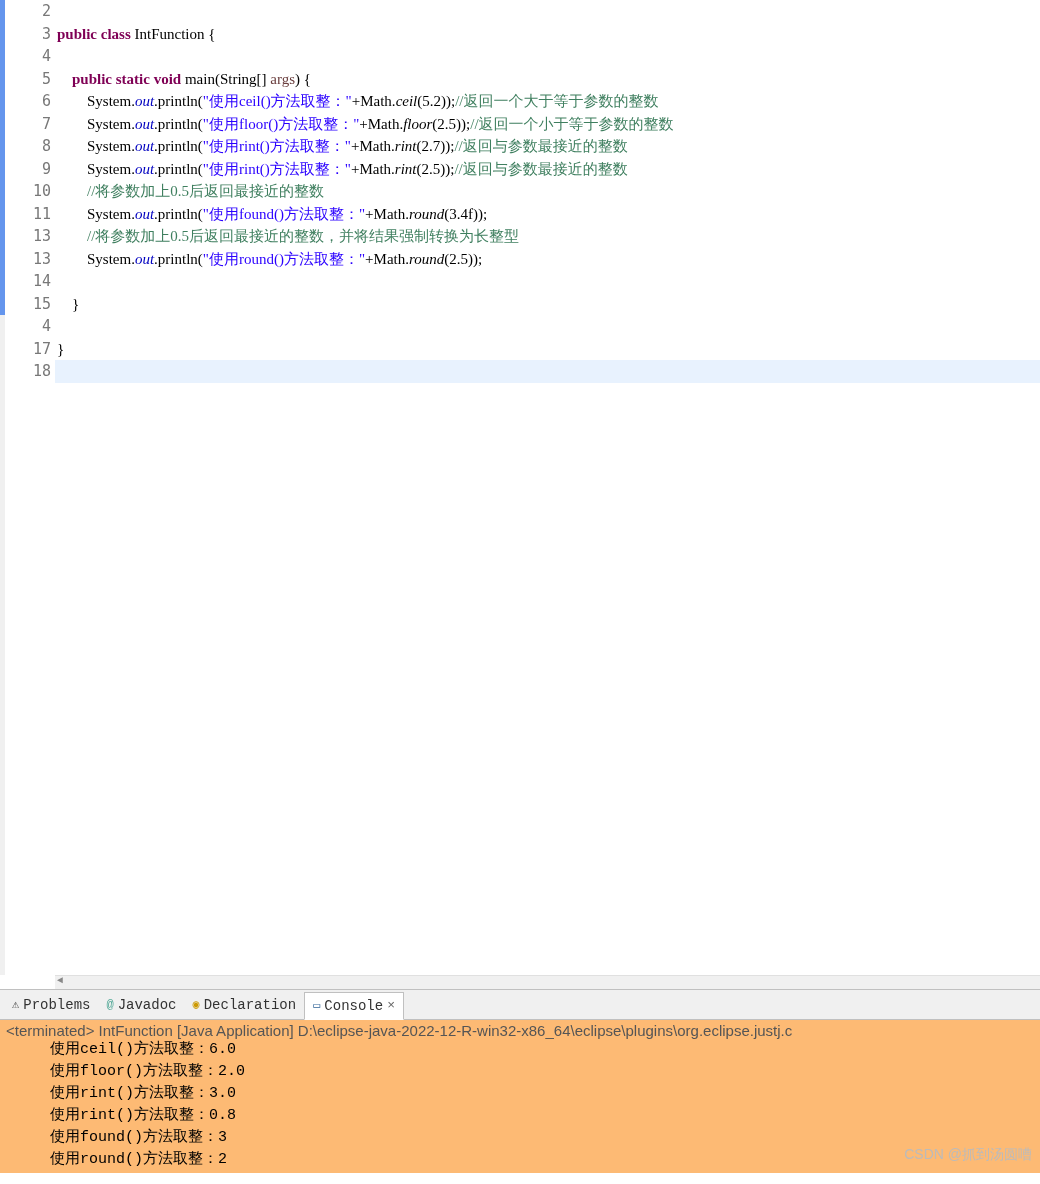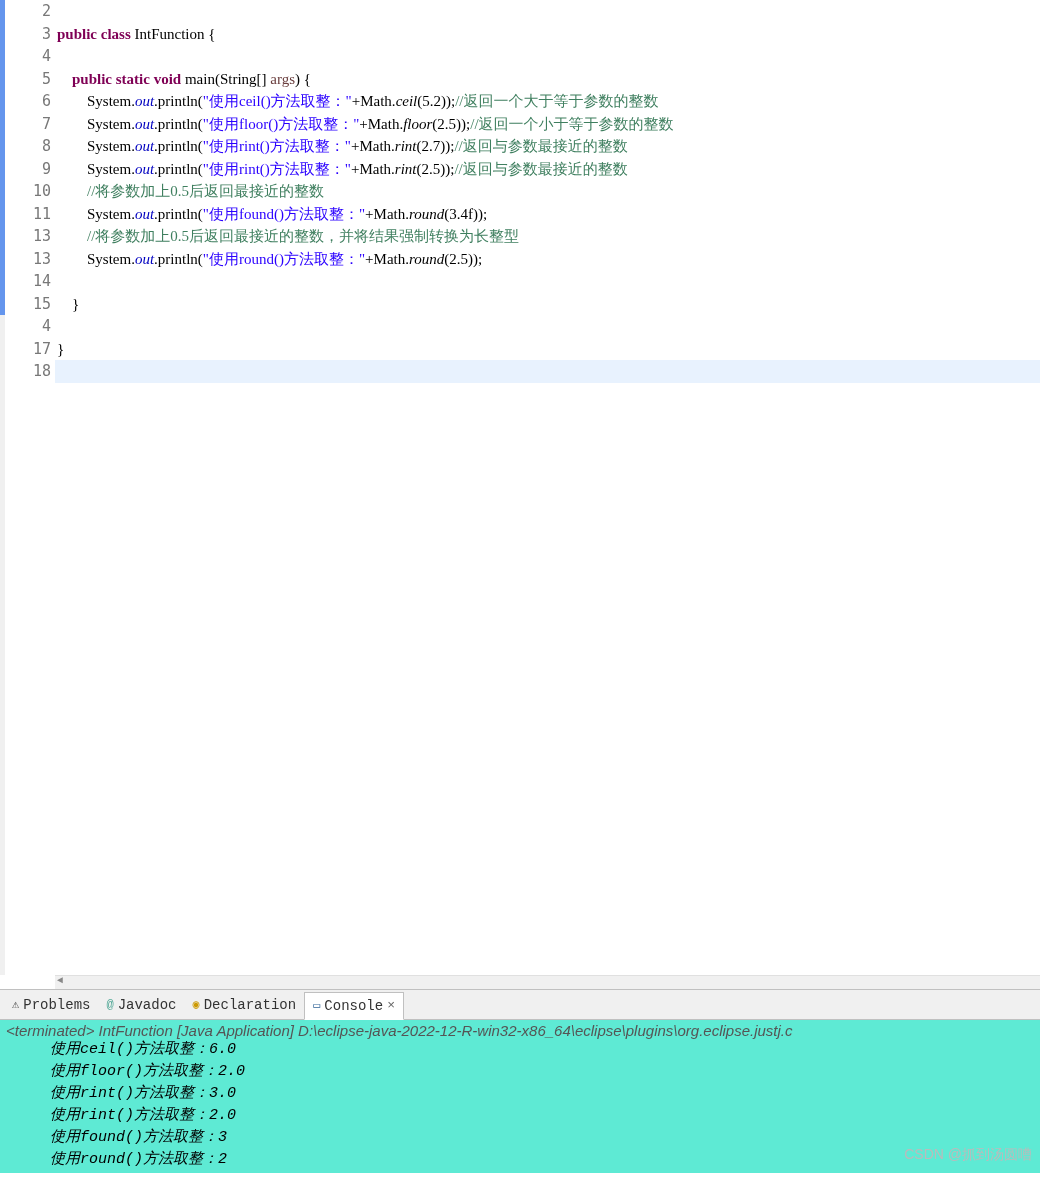--- a/index.html
+++ b/index.html
@@ -112,25 +112,24 @@
 .tab .icon {
   margin-right: 4px;
   font-size: 12px;
 }
 .close-x {
   margin-left: 4px;
   color: #666;
   font-size: 13px;
 }
 .console-body {
-  background: #5eead4;
+  background: #fdba74;
   padding: 2px 6px;
   font-size: 15px;
   font-family: "Microsoft YaHei", Consolas, monospace;
-  font-style: italic;
 }
 .console-status {
   color: #555;
   font-family: Tahoma, sans-serif;
   font-size: 15px;
   white-space: nowrap;
   overflow: hidden;
 }
 .console-out {
   font-family: Consolas, "Courier New", monospace;
@@ -210,20 +209,20 @@
       <span>Console</span>
       <span class="close-x">×</span>
     </div>
   </div>
   <div class="console-body">
     <div class="console-status">&lt;terminated&gt; IntFunction [Java Application] D:\eclipse-java-2022-12-R-win32-x86_64\eclipse\plugins\org.eclipse.justj.c</div>
     <div class="console-out" id="consoleOut">
         <div>使用ceil()方法取整：6.0</div>
         <div>使用floor()方法取整：2.0</div>
         <div>使用rint()方法取整：3.0</div>
-        <div>使用rint()方法取整：2.0</div>
+        <div>使用rint()方法取整：0.8</div>
         <div>使用found()方法取整：3</div>
         <div>使用round()方法取整：2</div>
       </div>
   </div>
 </div>
 
 <div class="watermark">CSDN @抓到汤圆嘈</div>
 
 </body></html>

